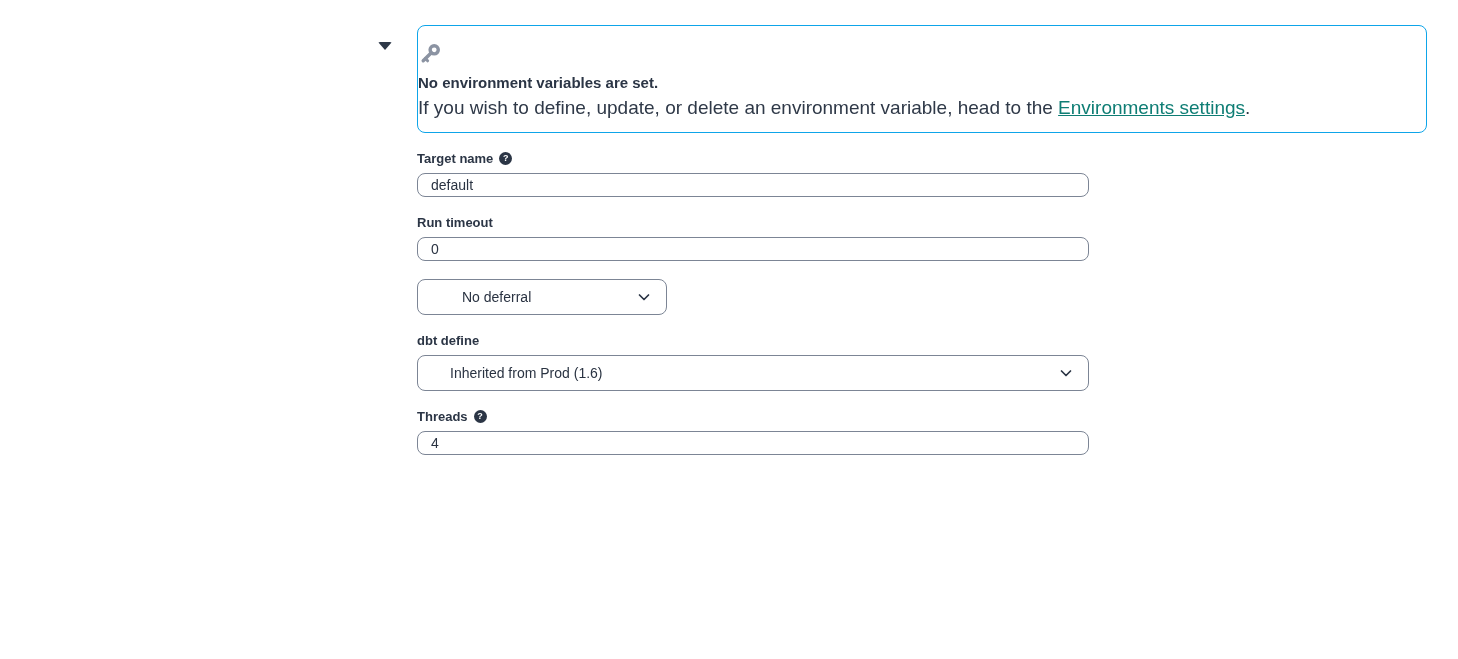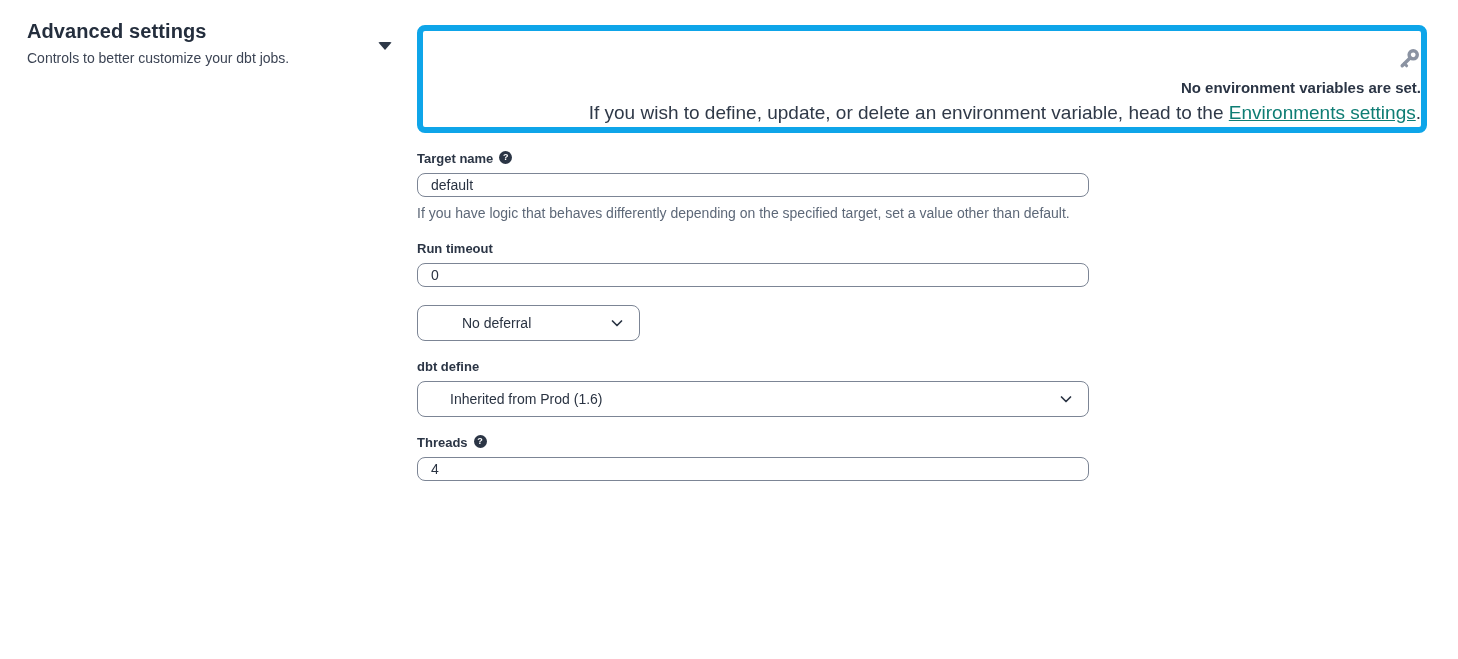--- a/index.html
+++ b/index.html
@@ -28,34 +28,34 @@
     border-top: 8px solid #2e3848;
     border-radius: 2px;
   }
 
   
   .content { position: absolute; left: 417px; top: 25px; width: 1010px; }
 
   
   .env-card {
     width: 1010px; height: 108px;
-    border: 6px solid #0ea5e9; border-radius: 8px;
-    text-align: right; padding-top: 16px;
+    border: 1px solid #0ea5e9; border-radius: 8px;
+    text-align: left; padding-top: 16px;
   }
   .key-icon-wrap { display: inline-block; height: 24px; }
   .env-title { margin-top: 4px; font-size: 15px; font-weight: 700; color: #2b3545; }
   .env-message { margin-top: 6px; font-size: 19px; color: #2f3948; }
   .env-message a {
     color: #0e7d74; text-decoration: underline; cursor: pointer;
   }
 
   
   .form { width: 672px; margin-top: 18px; }
   .field { margin-bottom: 18px; }
-  .label-row { display: flex; align-items: flex-start; margin-bottom: 7px; margin-top: 12px; }
+  .label-row { display: flex; align-items: center; margin-bottom: 7px; margin-top: 12px; }
   .field-label {
     font-size: 13px; font-weight: 700; color: #2b3545; line-height: 15px;
   }
   .help-icon {
     display: inline-flex; align-items: center; justify-content: center;
     width: 13px; height: 13px; margin-left: 6px;
     border-radius: 50%; background: #2b3545; color: #ffffff;
     font-size: 9px; font-weight: 700; cursor: pointer; line-height: 1;
   }
   .text-input {
@@ -63,37 +63,33 @@
     border: 1px solid #7c8595; border-radius: 8px;
     padding: 0 13px; font-size: 14px; color: #2a3342;
     font-family: "Liberation Sans", "DejaVu Sans", sans-serif;
     background: #ffffff; outline: none;
   }
   .select {
     display: flex; align-items: center; justify-content: space-between;
     height: 36px; border: 1px solid #7c8595; border-radius: 8px;
     padding: 0 14px 0 13px; background: #ffffff; cursor: pointer;
   }
-  .select.narrow { width: 223px; padding-left: 44px; }
+  .select.narrow { width: 250px; padding-left: 44px; }
   .select.full { width: 100%; padding-left: 32px; }
   .select-value { font-size: 14px; color: #2a3342; }
   .chevron { flex: 0 0 auto; }
   .helper {
     margin-top: 7px; font-size: 14px; line-height: 19px; color: #5d6878;
   }
 </style>
 </head>
 <body>
 
 <div class="page">
 
-  <div class="section-header">
-    <h1>Advanced settings</h1>
-    <p>Controls to better customize your dbt jobs.</p>
-  </div>
 
   <div class="collapse-caret"></div>
 
   <div class="content">
 
     <div class="env-card">
       <span class="key-icon-wrap">
         <svg width="24" height="24" viewBox="0 0 24 24" fill="none">
           <g stroke="#8b93a2" fill="none">
             <circle cx="16.2" cy="7.8" r="4.1" stroke-width="3.4"></circle>
@@ -107,21 +103,20 @@
     </div>
 
     <div class="form">
 
       <div class="field">
         <div class="label-row">
           <span class="field-label">Target name</span>
           <span class="help-icon">?</span>
         </div>
         <input class="text-input" type="text" value="default" style="">
-        <p class="helper">If you have logic that behaves differently depending on the specified target, set a value other than default.</p>
       </div>
 
       <div class="field">
         <div class="label-row">
           <span class="field-label">Run timeout</span>
         </div>
         <input class="text-input" type="text" value="0" style="">
       </div>
 
       <div class="field">

